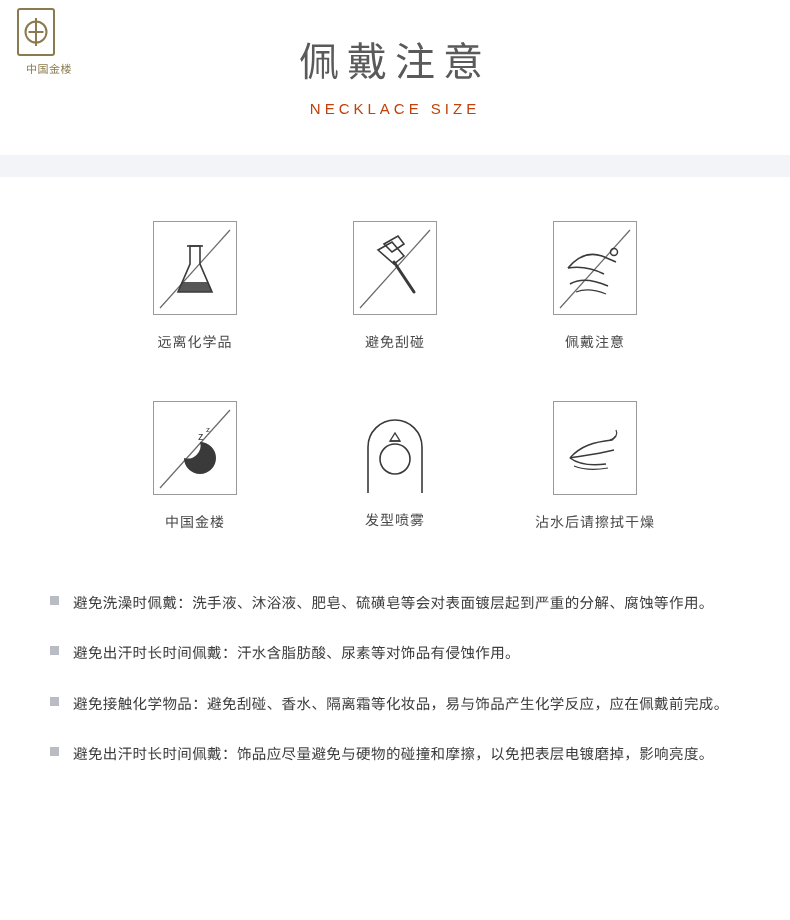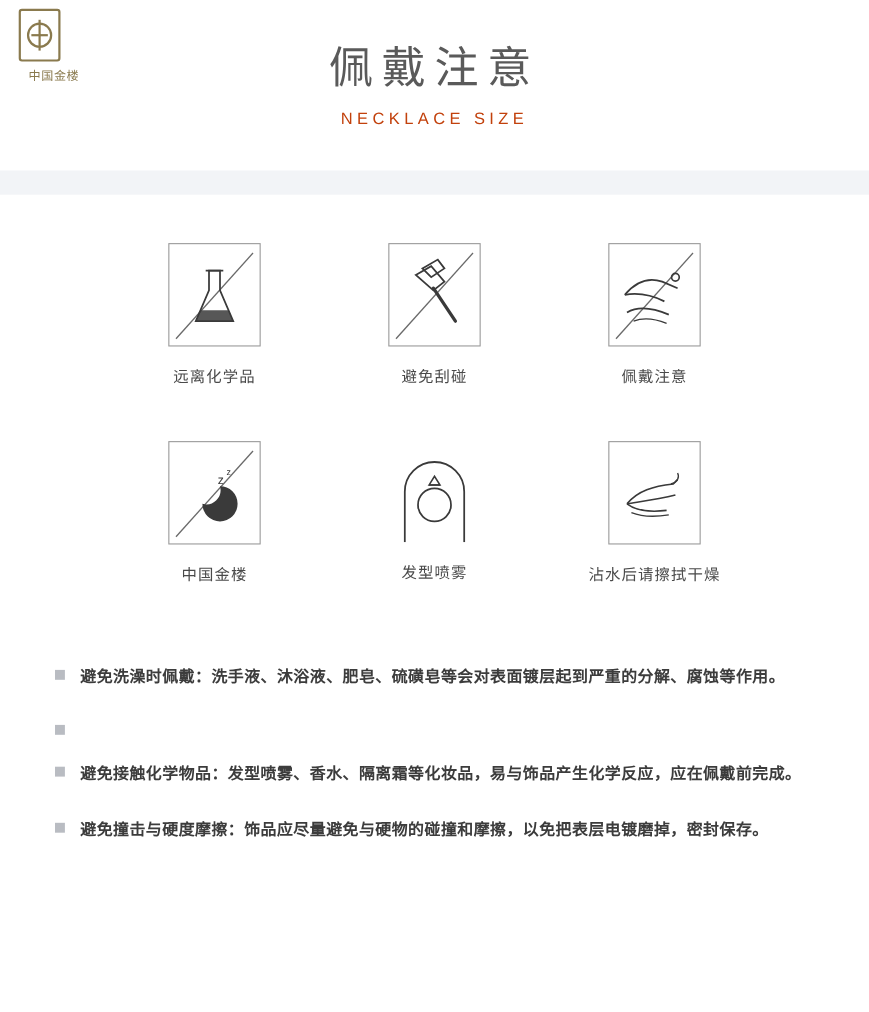--- a/index.html
+++ b/index.html
@@ -127,22 +127,21 @@
   }
   .icon-box svg {
     position: absolute;
     left: 0;
     top: 0;
   }
 
   
   .notes {
     width: 690px;
-    margin: 21px auto 0 auto;
-    font-weight: bold;
+    margin: 8px auto 0 auto;
   }
   .note-item {
     display: flex;
     align-items: flex-start;
     margin-bottom: 22px;
   }
   .note-bullet {
     width: 9px;
     height: 9px;
     background: #b9bcc2;
@@ -256,22 +255,23 @@
 
 </div>
 
 <div class="notes">
   <div class="note-item">
     <span class="note-bullet"></span>
     <span class="note-text">避免洗澡时佩戴：洗手液、沐浴液、肥皂、硫磺皂等会对表面镀层起到严重的分解、腐蚀等作用。</span>
   </div>
   <div class="note-item">
     <span class="note-bullet"></span>
-  </div>
-  <div class="note-item">
-    <span class="note-bullet"></span>
-    <span class="note-text">避免接触化学物品：发型喷雾、香水、隔离霜等化妆品，易与饰品产生化学反应，应在佩戴前完成。</span>
-  </div>
-  <div class="note-item">
-    <span class="note-bullet"></span>
-    <span class="note-text">避免撞击与硬度摩擦：饰品应尽量避免与硬物的碰撞和摩擦，以免把表层电镀磨掉，密封保存。</span>
+    <span class="note-text">避免出汗时长时间佩戴：汗水含脂肪酸、尿素等对饰品有侵蚀作用。</span>
+  </div>
+  <div class="note-item">
+    <span class="note-bullet"></span>
+    <span class="note-text">避免接触化学物品：避免刮碰、香水、隔离霜等化妆品，易与饰品产生化学反应，应在佩戴前完成。</span>
+  </div>
+  <div class="note-item">
+    <span class="note-bullet"></span>
+    <span class="note-text">避免出汗时长时间佩戴：饰品应尽量避免与硬物的碰撞和摩擦，以免把表层电镀磨掉，影响亮度。</span>
   </div>
 </div>
 
 </body></html>

